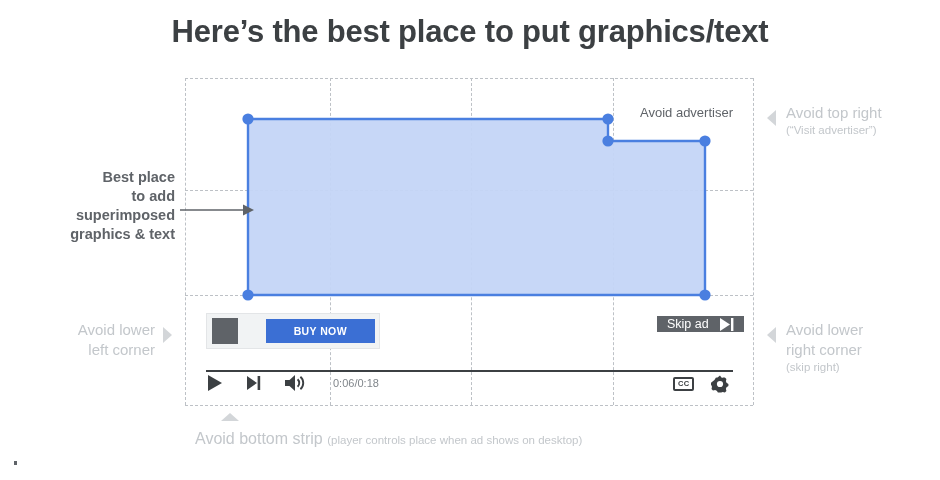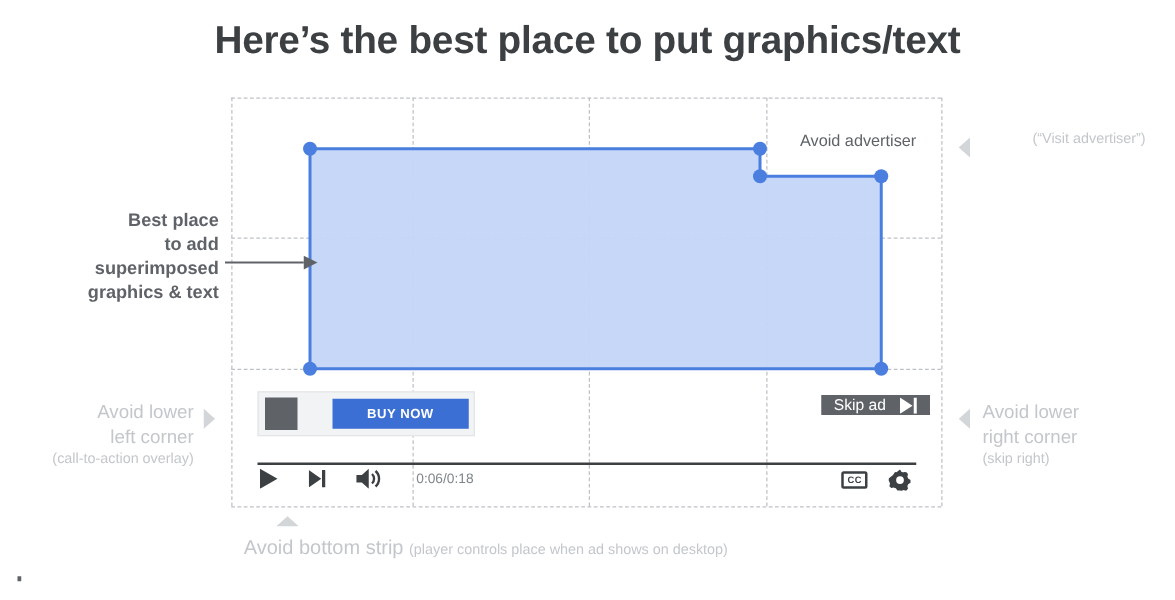--- a/index.html
+++ b/index.html
@@ -97,21 +97,21 @@
   }
 
   #avoid-top-right {
     position: absolute;
     left: 786px;
     top: 103px;
     text-align: left;
     color: #c3c7cb;
   }
   #avoid-top-right .big { font-size: 15px; display: block; }
-  #avoid-top-right .sub { font-size: 11.5px; display: block; margin-top: 1px; margin-left: 40px; }
+  #avoid-top-right .sub { font-size: 11.5px; display: block; margin-top: 1px; }
 
   #avoid-lower-right {
     position: absolute;
     left: 786px;
     top: 320px;
     text-align: left;
     color: #c3c7cb;
   }
   #avoid-lower-right .big { font-size: 15px; display: block; line-height: 1.3; }
   #avoid-lower-right .sub { font-size: 11.5px; display: block; margin-top: 1px; }
@@ -298,35 +298,35 @@
   <span style="white-space:pre-line;">Best place
 to add
 superimposed
 graphics &amp; text</span>
 </div>
 
 <div id="visit-advertiser-label">Avoid advertiser</div>
 
 <div class="tri tri-left" style="left:767px; top:110px;"></div>
 <div id="avoid-top-right" class="ann">
+  <span class="big">Avoid top right</span>
   <span class="sub">(“Visit advertiser”)</span>
 </div>
 
 <div class="tri tri-left" style="left:767px; top:327px;"></div>
 <div id="avoid-lower-right" class="ann">
   <span class="big" style="white-space:pre-line;">Avoid lower
 right corner</span>
   <span class="sub">(skip right)</span>
 </div>
 
 <div class="tri tri-right" style="left:163px; top:327px;"></div>
 <div id="avoid-lower-left" class="ann">
   <span class="big" style="white-space:pre-line;">Avoid lower
 left corner</span>
-  <span class="sub">(call-to-action overlay)</span>
 </div>
 
 <div class="tri tri-up" style="left:221px; top:413px;"></div>
 <div id="avoid-bottom-strip">
   <span class="big">Avoid bottom strip</span>
   <span class="sub">(player controls place when ad shows on desktop)</span>
 </div>
 
 <div id="cta-overlay">
   <div id="cta-thumb"></div>

